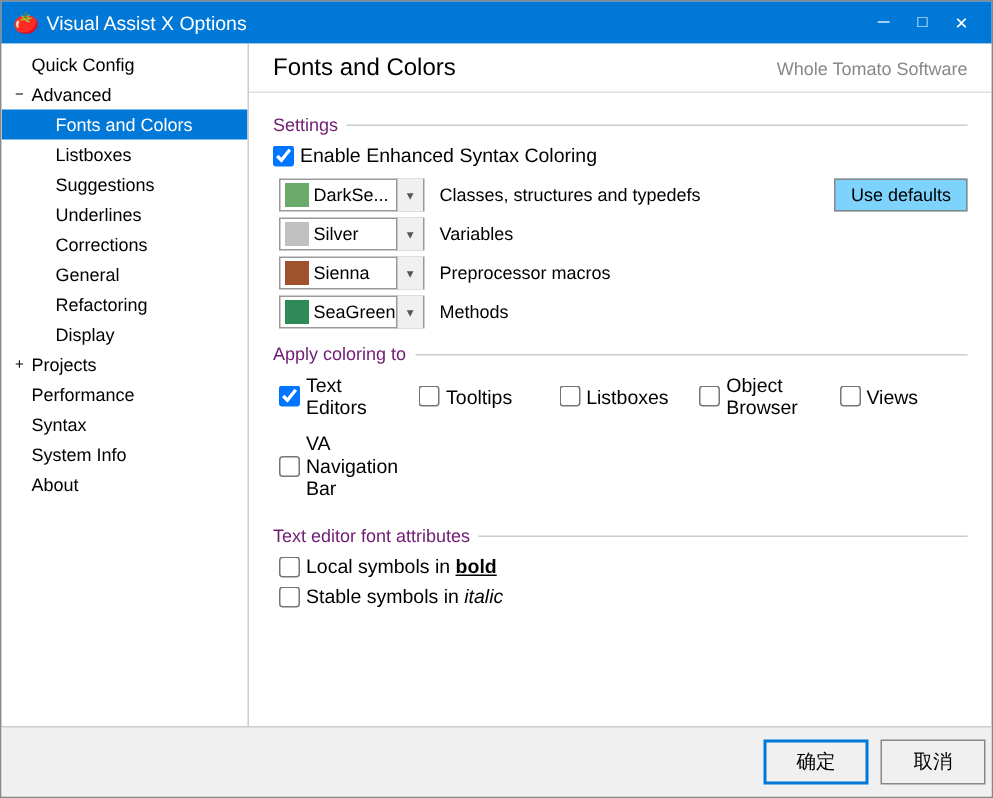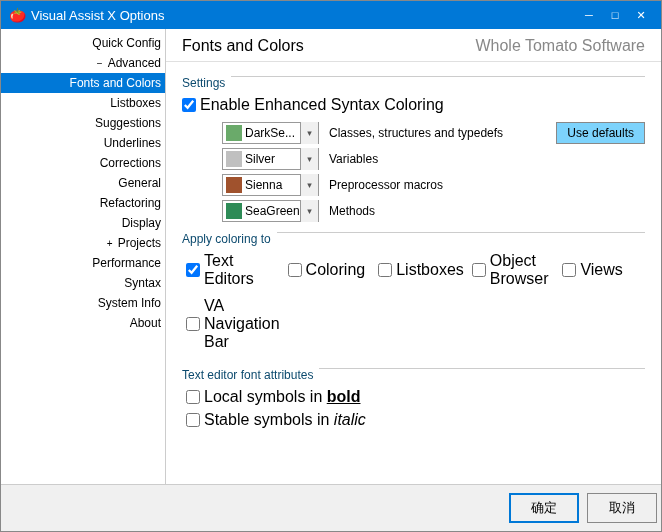--- a/index.html
+++ b/index.html
@@ -80,21 +80,20 @@
       white-space: nowrap;
     }
     .tree-item.selected {
       background: #0078d7;
       color: white;
     }
     .tree-item-content {
       display: flex;
       align-items: center;
       padding: 1px 4px;
-      justify-content: flex-end;
     }
     .expand-icon {
       width: 16px;
       font-size: 10px;
       display: inline-block;
       text-align: center;
       flex-shrink: 0;
     }
     .tree-indent {
       width: 16px;
@@ -119,37 +118,38 @@
       display: flex;
       justify-content: space-between;
       align-items: center;
     }
     .panel-title {
       font-size: 16px;
       font-weight: 400;
       color: #000;
     }
     .panel-subtitle {
-      font-size: 16px;
+      font-size: 12px;
       color: #888;
     }
     .panel-body {
       padding: 10px 16px;
       flex: 1;
       overflow-y: auto;
     }
 
     
     .section-label {
       font-size: 12px;
-      color: #0c4a6e;
+      color: #701a75;
       margin-bottom: 6px;
       margin-top: 4px;
       position: relative;
       display: flex;
+      align-items: center;
     }
     .section-label::after {
       content: '';
       flex: 1;
       height: 1px;
       background: #ccc;
       margin-left: 6px;
     }
 
     
@@ -159,39 +159,38 @@
       margin-bottom: 5px;
       gap: 4px;
     }
     .checkbox-row input[type=checkbox] {
       width: 14px;
       height: 14px;
       cursor: pointer;
       flex-shrink: 0;
     }
     .checkbox-label {
-      font-size: 16px;
+      font-size: 13px;
     }
 
     
     .color-row {
       display: flex;
       align-items: center;
       margin-bottom: 4px;
       margin-left: 4px;
       gap: 0;
     }
     .color-select {
       display: flex;
       align-items: center;
       border: 1px solid #999;
       background: white;
       height: 22px;
       cursor: pointer;
-      margin-left: 36px;
     }
     .color-swatch {
       width: 16px;
       height: 16px;
       margin: 2px 3px;
       flex-shrink: 0;
     }
     .color-name {
       font-size: 12px;
       min-width: 55px;
@@ -433,21 +432,21 @@
         <div class="section-label" style="margin-top:10px;">
           <span>Apply coloring to</span>
         </div>
         <div class="apply-grid" id="apply-grid">
             <div class="checkbox-row">
               <input type="checkbox" checked="" style="">
               <label class="checkbox-label">Text Editors</label>
             </div>
             <div class="checkbox-row">
               <input type="checkbox" style="">
-              <label class="checkbox-label">Coloring</label>
+              <label class="checkbox-label">Tooltips</label>
             </div>
             <div class="checkbox-row">
               <input type="checkbox" style="">
               <label class="checkbox-label">Listboxes</label>
             </div>
             <div class="checkbox-row">
               <input type="checkbox" style="">
               <label class="checkbox-label">Object Browser</label>
             </div>
             <div class="checkbox-row">

